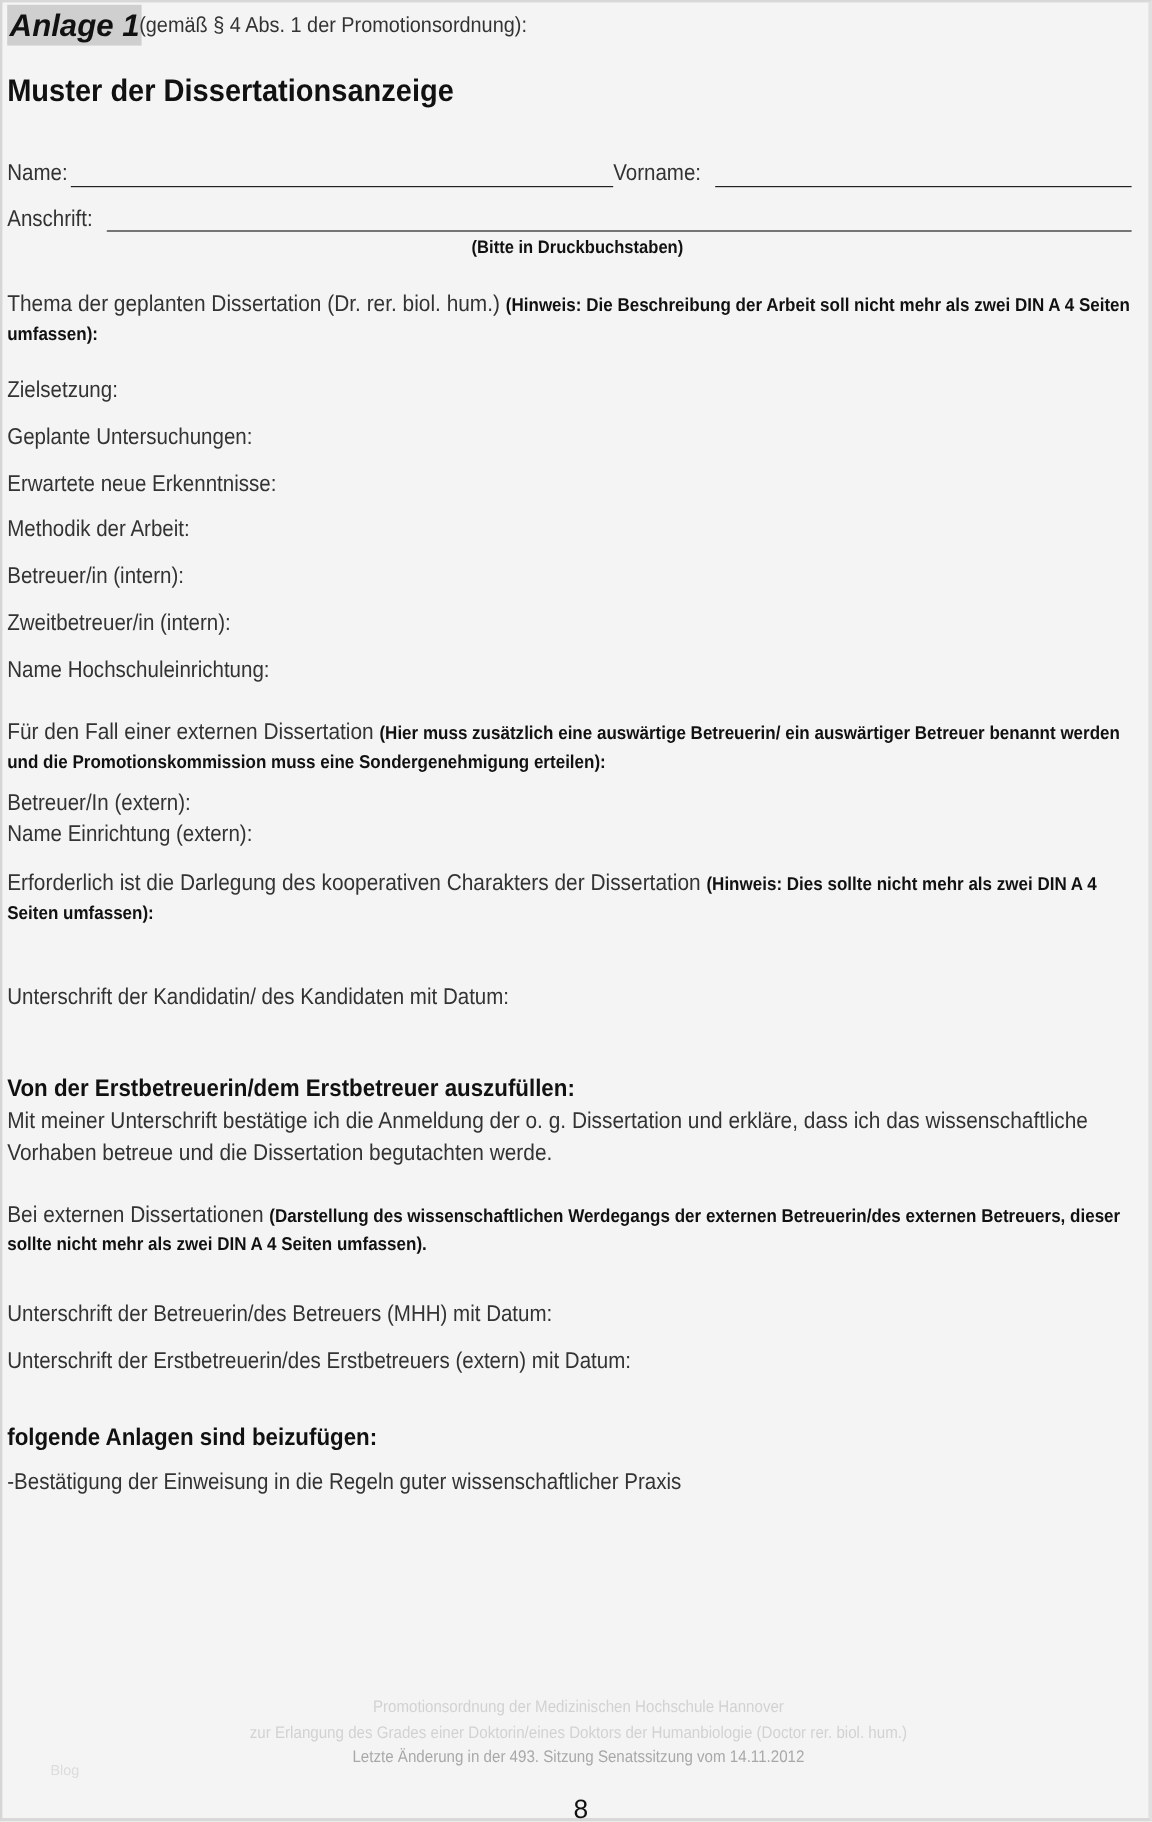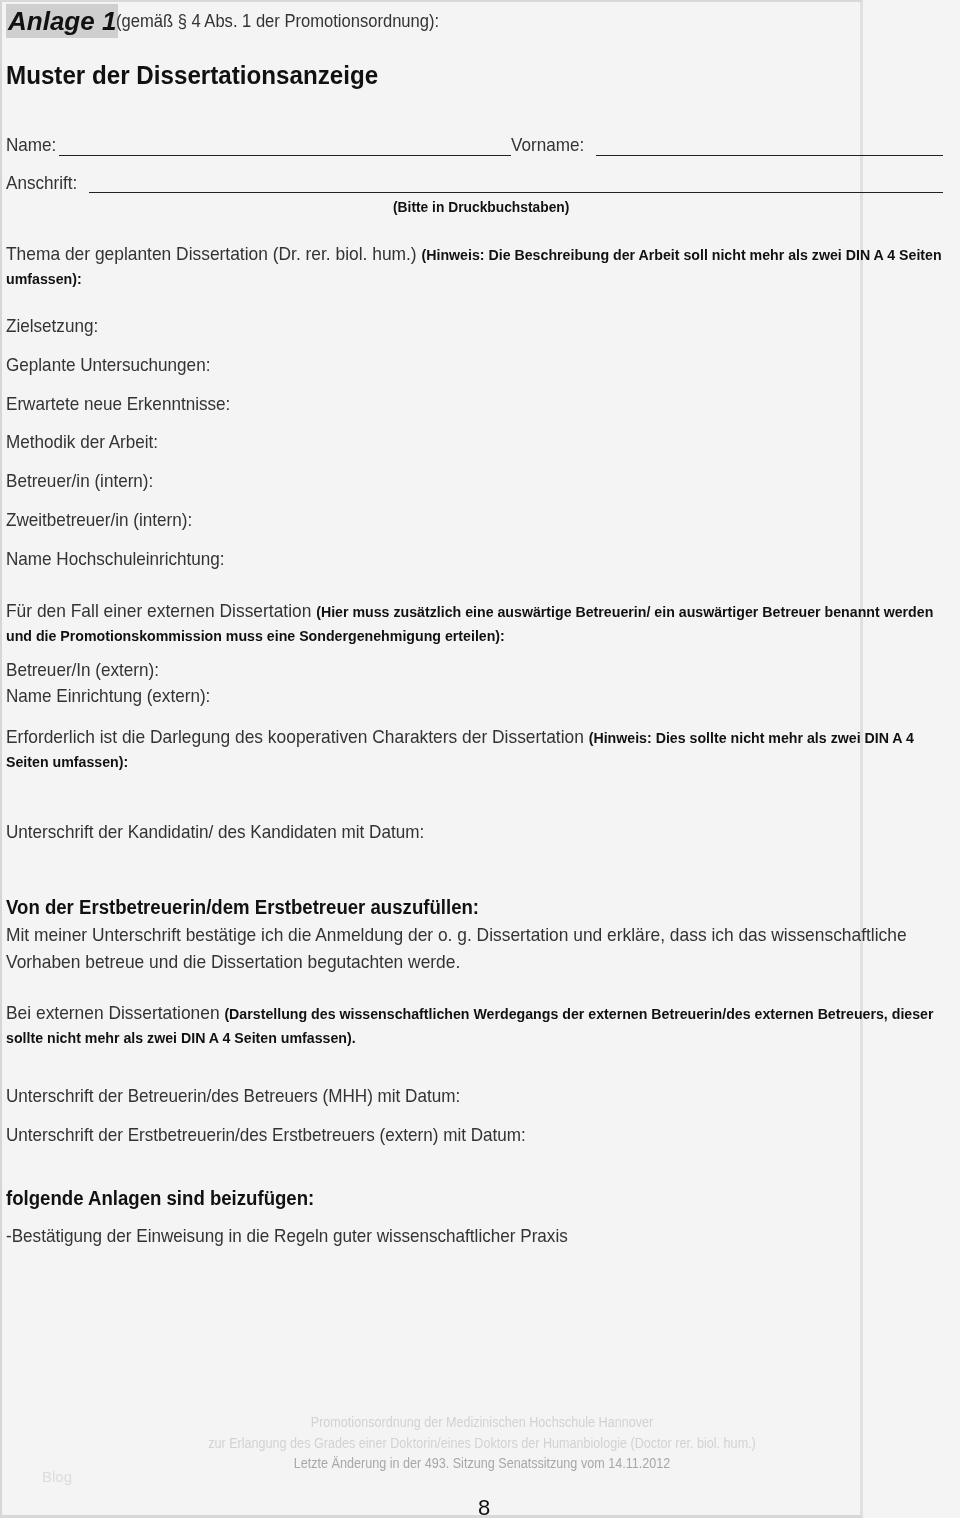--- a/index.html
+++ b/index.html
@@ -5,21 +5,21 @@
     html, body { margin: 0; padding: 0; }
     body {
       width: 960px; height: 1518px;
       background: #f4f4f4;
       font-family: "Liberation Sans", "DejaVu Sans", sans-serif;
       color: #1a1a1a;
       position: relative;
       overflow: hidden;
     }
     .page {
-      position: absolute; left: 0; top: 0; width: 863px; height: 1518px;
+      position: absolute; left: 0; top: 0; width: 960px; height: 1518px;
       border-left: 2px solid #d6d6d6;
       border-top: 2px solid #d8d8d8;
       border-bottom: 3px solid #d8d8d8;
       border-right: 3px solid #e0e0e0;
       box-sizing: border-box;
     }
     .abs { position: absolute; white-space: nowrap; }
 
     #anlage {
       left: 4px; top: 2px; height: 34px; line-height: 34px;
@@ -35,21 +35,21 @@
 
     .para { position: absolute; left: 4px; width: 1040px; transform: scaleX(0.915); transform-origin: left top; line-height: 24px; }
     .para .l { font-size: 19px; color: #333; }
     .para .b { font-size: 15.5px; font-weight: bold; color: #111; }
 
     .heading { font-size: 20px; font-weight: bold; color: #111; transform: scaleX(0.93); transform-origin: left; }
 
     .footer { position: absolute; left: 0; width: 960px; text-align: center; font-size: 14px; color: #d2d2d2; transform: scaleX(0.9); transform-origin: center; }
     .footer.dark { color: #a8a8a8; }
     #page-number { position: absolute; left: 0; width: 964px; text-align: center; top: 1493px; font-size: 22px; color: #111; }
-    #blog-mark { left: 40px; top: 1466px; font-size: 15px; color: #dcdcdc; }
+    #blog-mark { left: 40px; top: 1466px; font-size: 12px; color: #dcdcdc; }
   </style>
 </head>
 <body>
 
 <div class="page">
 
   <div class="abs" id="anlage">Anlage 1</div>
   <div class="abs" id="anlage-sub">(gemäß § 4 Abs. 1 der Promotionsordnung):</div>
   <div class="abs" id="title">Muster der Dissertationsanzeige</div>
 

